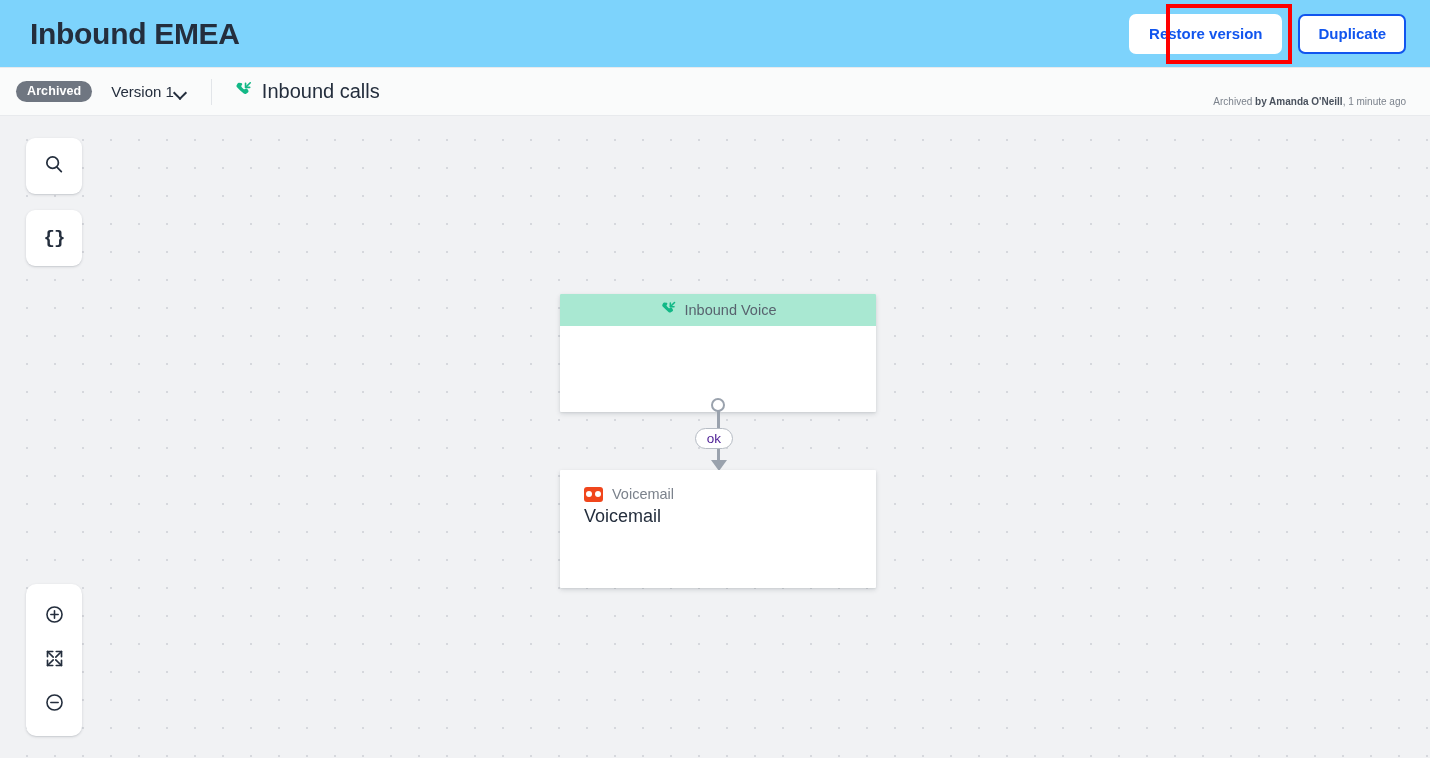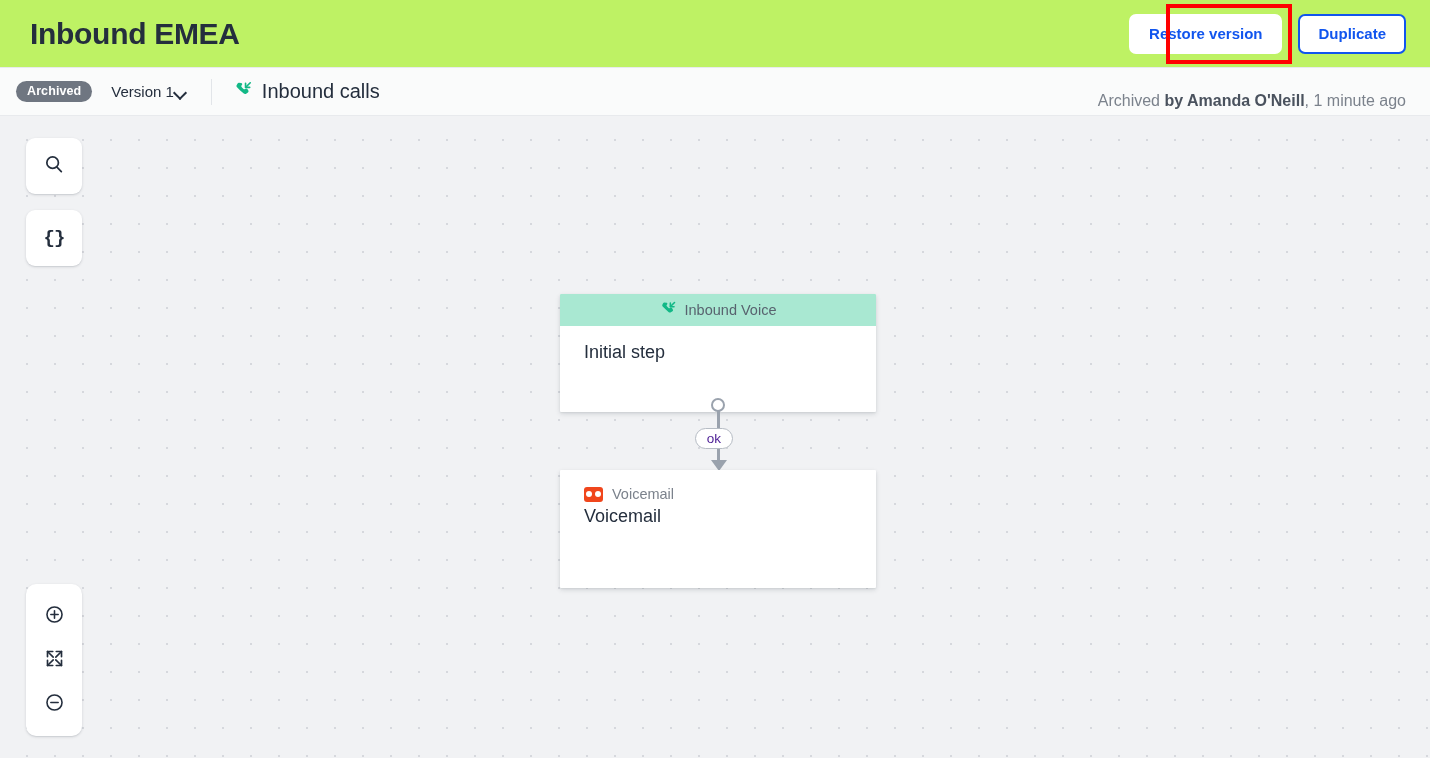--- a/index.html
+++ b/index.html
@@ -13,21 +13,21 @@
     color: #1f2733;
     -webkit-font-smoothing: antialiased;
   }
 
   .app { position: relative; width: 1430px; height: 758px; }
 
   
   .header {
     position: relative;
     height: 68px;
-    background: #bef264;
+    background: #7dd3fc;
     border-bottom: 1px solid #e8eaed;
     display: flex;
     align-items: center;
     padding: 0 24px 0 30px;
   }
   .page-title {
     font-size: 30px;
     font-weight: bold;
     letter-spacing: -0.3px;
     color: #242e3d;
@@ -119,21 +119,21 @@
   }
   .flow-type {
     display: flex;
     align-items: center;
     gap: 9px;
     font-size: 20px;
     color: #242e3d;
   }
   .meta {
     margin-left: auto;
-    font-size: 16px;
+    font-size: 10px;
     color: #7b828c;
     margin-top: 19px;
   }
   .meta b { color: #4a525e; font-weight: bold; }
 
   
   .canvas {
     position: relative;
     height: 642px;
     background-color: #f1f2f4;
@@ -381,23 +381,20 @@
       <div class="node-band">
         <span>
           <svg width="17" height="17" viewBox="0 0 24 24" fill="none" aria-hidden="true">
             <path d="M20.5 3.5 L14.8 9.2" stroke="#12b886" stroke-width="2.2" stroke-linecap="round"></path>
             <path d="M14.6 4.2 L14.6 9.4 L19.8 9.4" stroke="#12b886" stroke-width="2.2" stroke-linecap="round" stroke-linejoin="round"></path>
             <path d="M6.3 3.6 C5.4 3.6 4.6 4.1 4.2 4.9 L3.3 6.7 C2.9 7.6 3.1 8.6 3.8 9.3 C6.3 11.9 9.2 14.8 12.4 17.2 C13.3 17.9 14.5 17.9 15.4 17.3 L17.6 15.8 C18.4 15.2 18.6 14.1 18.1 13.3 L17.1 11.6 C16.6 10.8 15.6 10.5 14.8 10.9 L13.3 11.6 C12.9 11.8 12.4 11.7 12.1 11.4 C11.1 10.5 10.2 9.5 9.4 8.4 C9.2 8.1 9.1 7.7 9.3 7.4 L10.2 6 C10.6 5.3 10.5 4.5 9.9 4 L8.8 3.9 Z" fill="#12b886"></path>
           </svg>
         </span>
         <span>Inbound Voice</span>
       </div>
-      <div class="node-body">
-        <div class="node-title">Initial step</div>
-      </div>
     </div>
 
     <div class="connector">
       <span class="conn-dot"></span>
       <span class="conn-line"></span>
       <span class="conn-arrow"></span>
       <span class="conn-pill">ok</span>
     </div>
 
     <div class="node node-vm">

